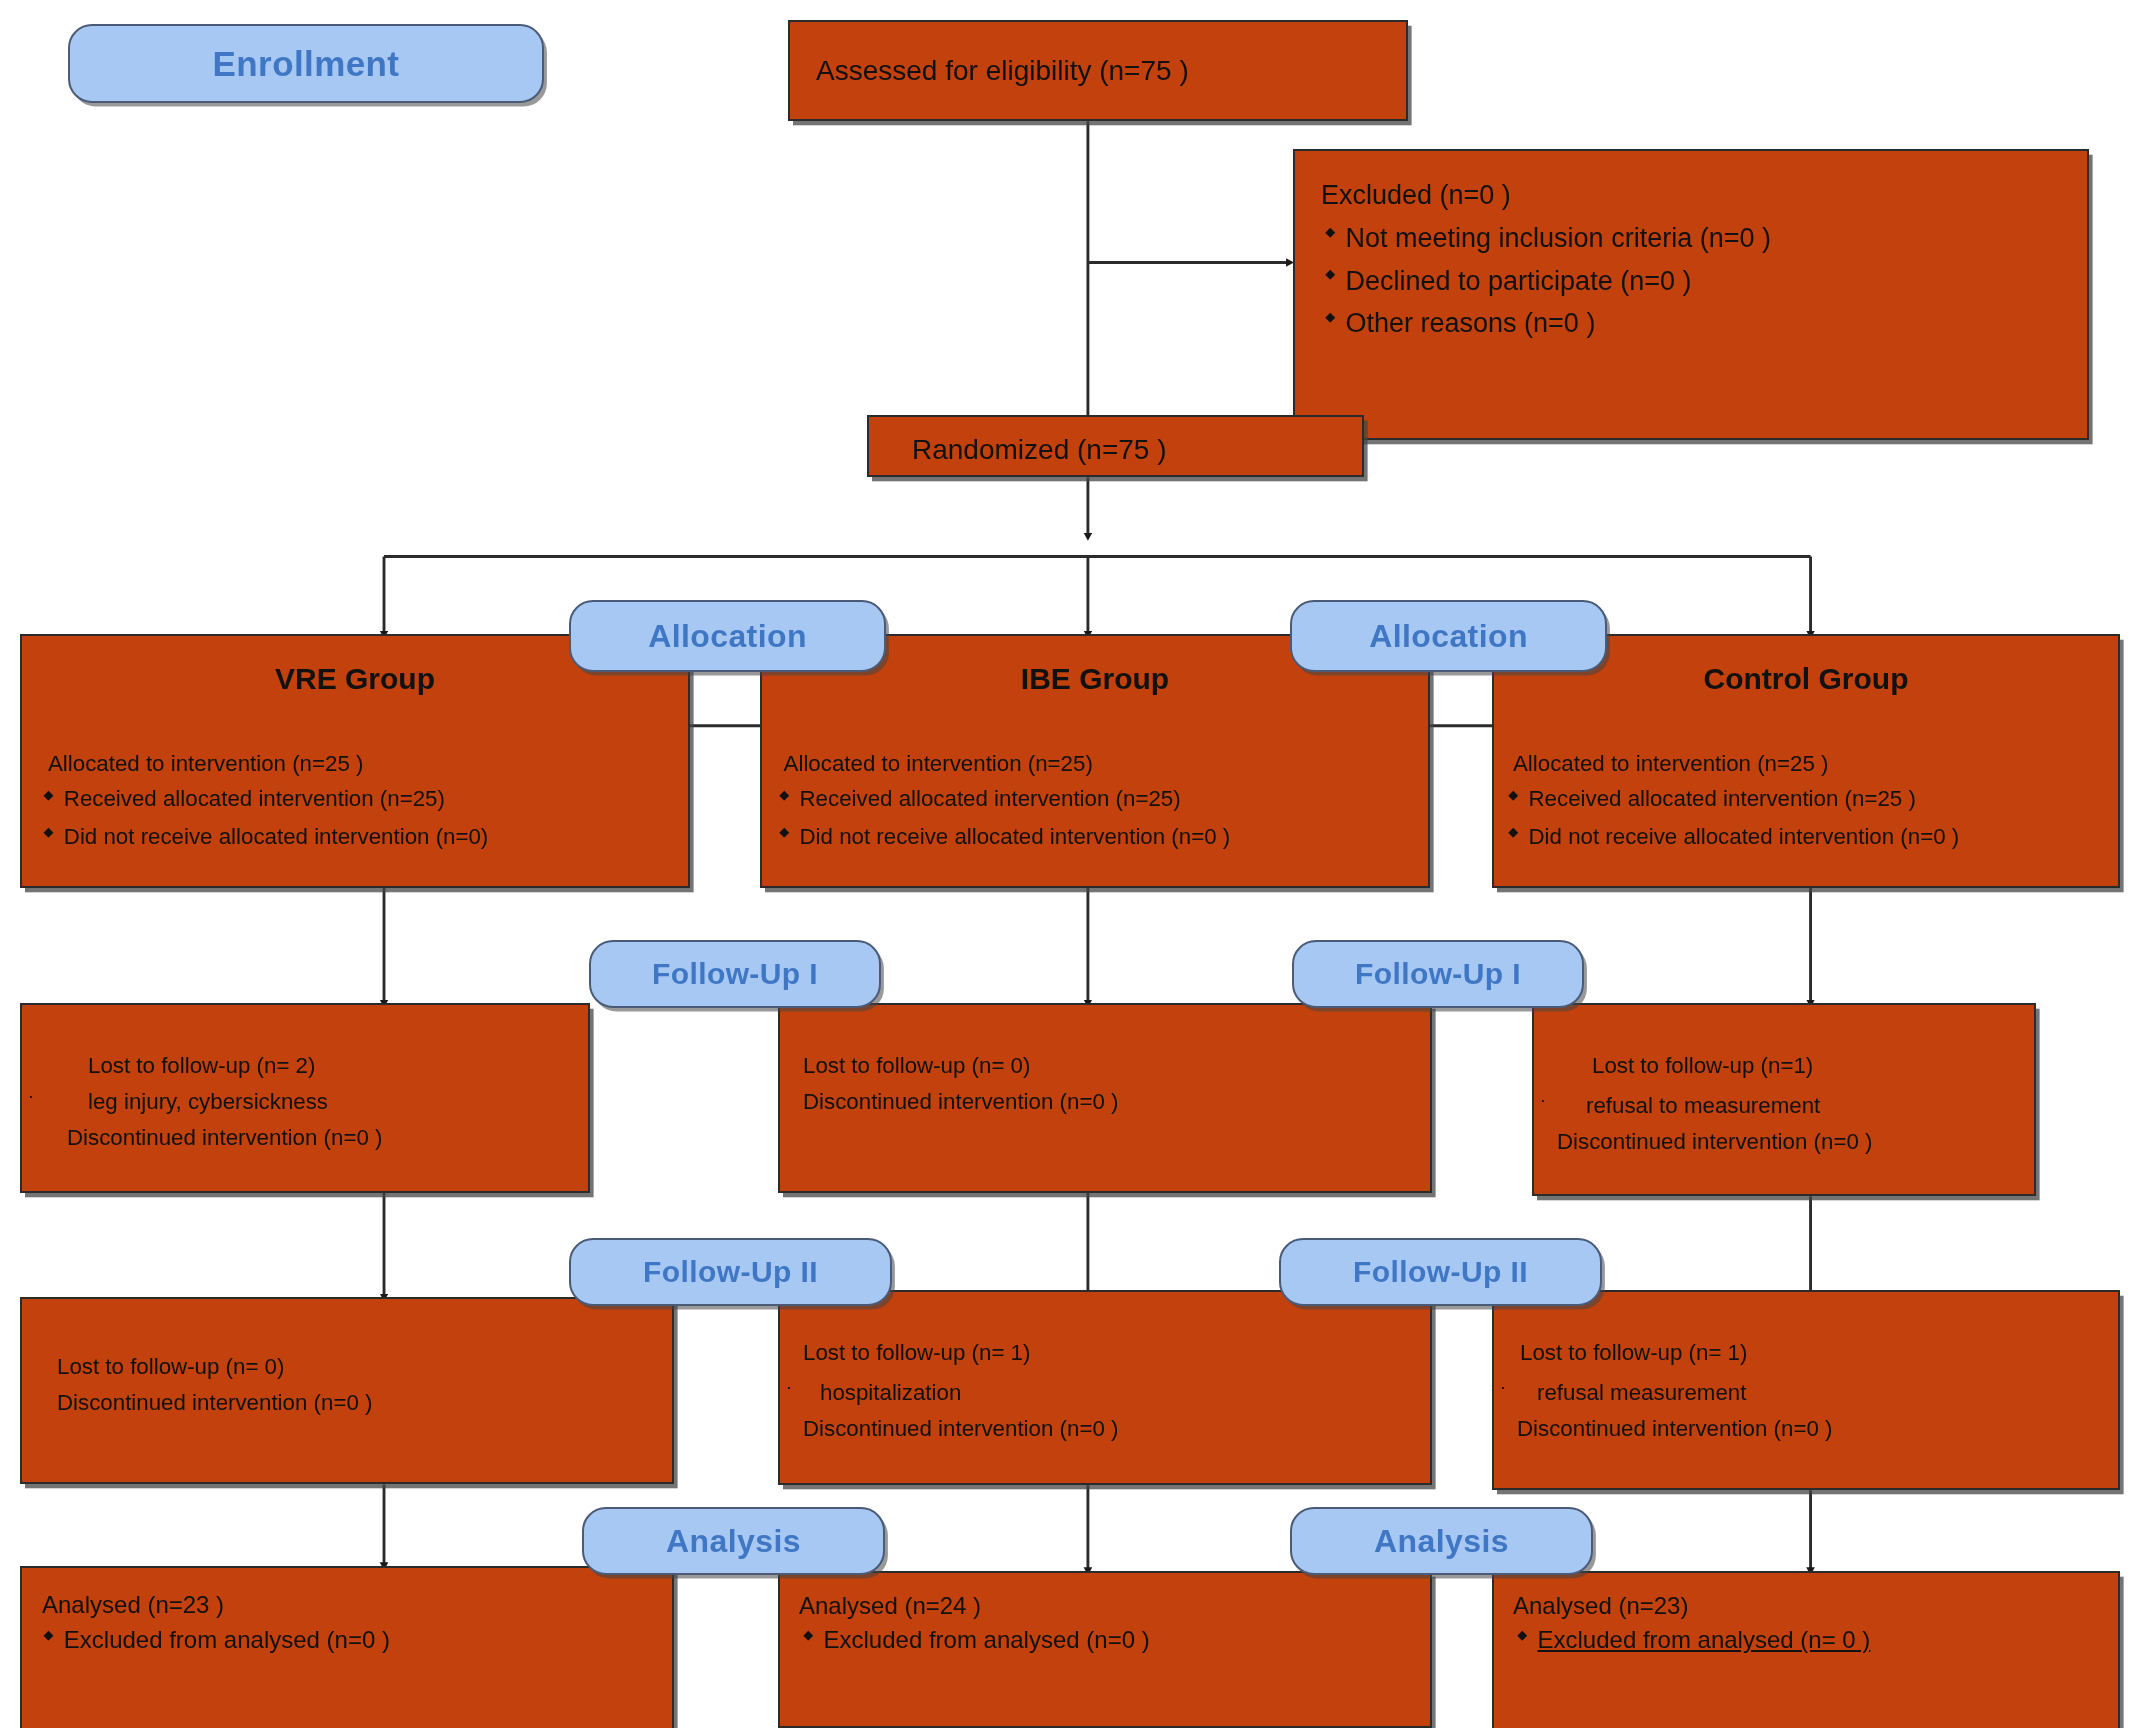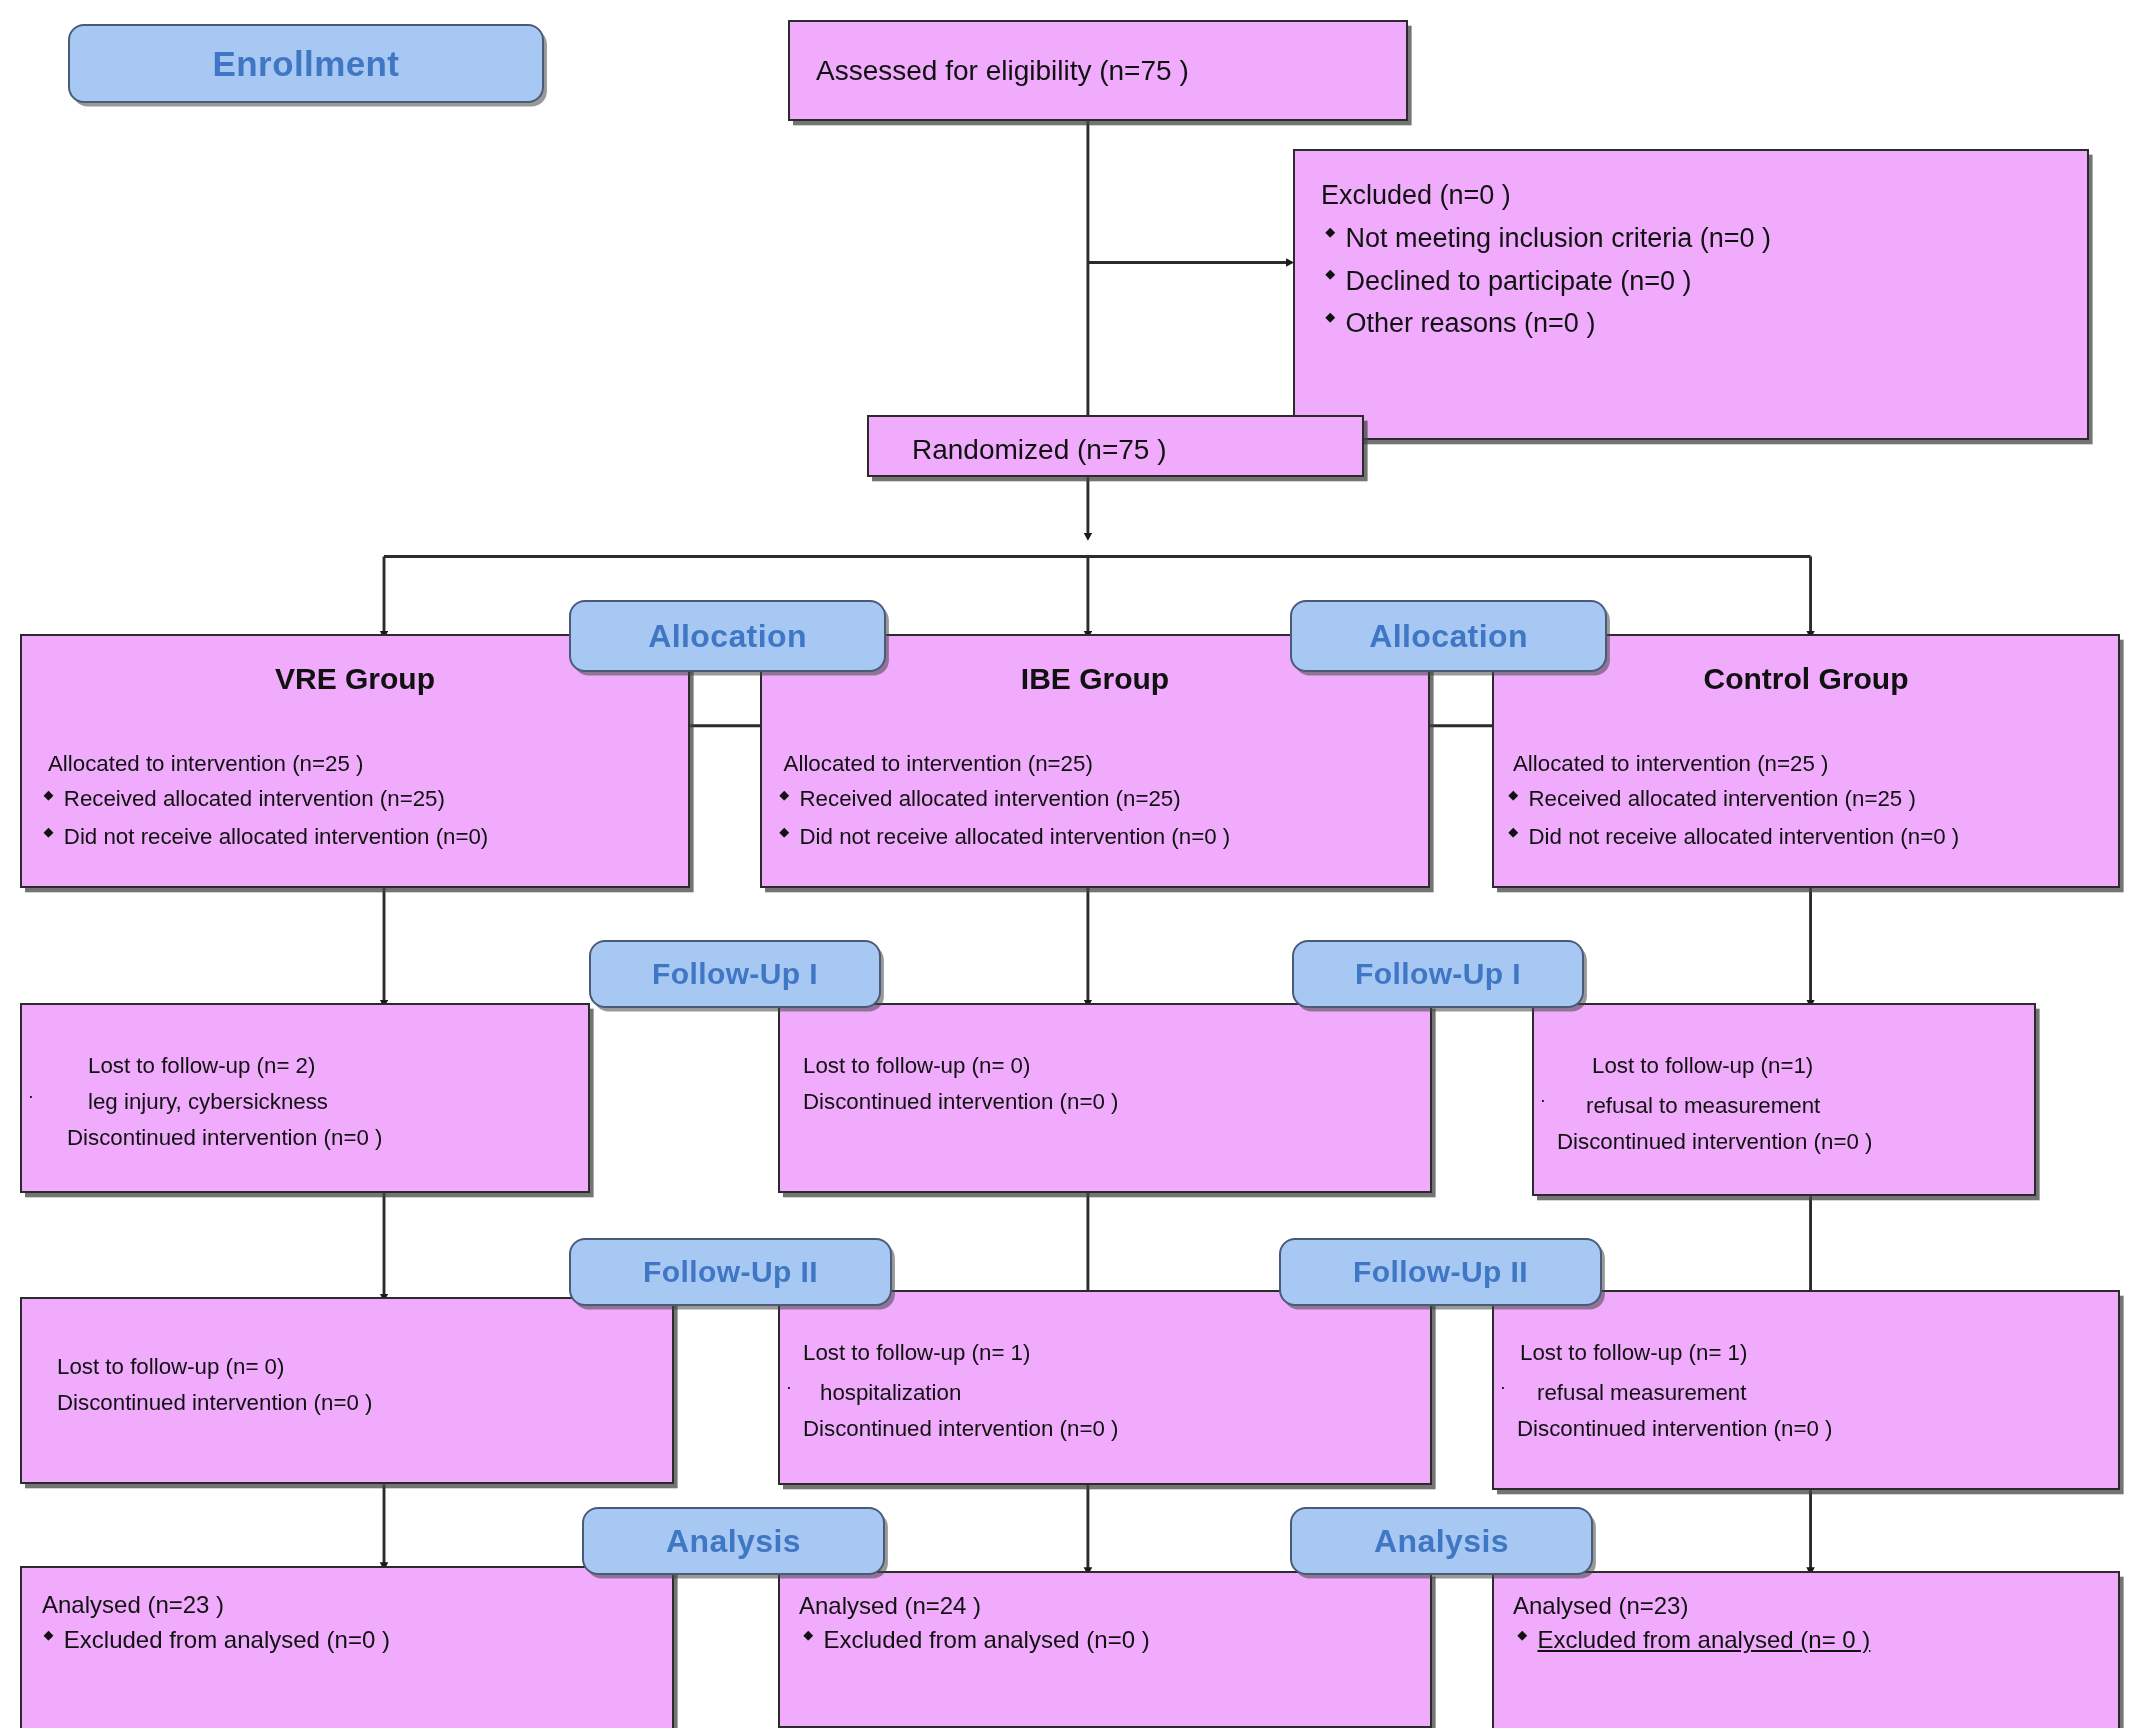--- a/index.html
+++ b/index.html
@@ -1,26 +1,26 @@
 <!DOCTYPE html>
 <html style="font-size:11.5px"><head>
 <meta charset="utf-8">
 <style>
   html,body{margin:0;padding:0;background:#ffffff;}
   body{width:2129px;height:1729px;position:relative;overflow:hidden;
        font-family:"Liberation Sans","DejaVu Sans",sans-serif;color:#111;}
   #canvas{position:absolute;left:0;top:0;width:2129px;height:1729px;}
   svg.lines{position:absolute;left:0;top:0;width:2129px;height:1729px;pointer-events:none;}
 
-  .box{position:absolute;background:#f0abfc;border:2.2px solid #2b2b2b;
+  .box{position:absolute;background:#c2410c;border:2.2px solid #2b2b2b;
        box-shadow:4.3px 5px 0 -0.7px rgba(70,70,70,.75);box-sizing:border-box;}
   .box .txt{position:absolute;left:0;right:0;top:0;}
 
   .pill{position:absolute;background:#a8c8f4;border:2.2px solid #4a5b78;
-        border-radius:16px;box-shadow:3.6px 4.3px 0 -0.7px rgba(70,70,70,.55);
+        border-radius:24px;box-shadow:3.6px 4.3px 0 -0.7px rgba(70,70,70,.55);
         display:flex;align-items:center;justify-content:center;
         color:#3f77c4;font-weight:bold;letter-spacing:0.4px;box-sizing:border-box;z-index:30;}
 
   .line{line-height:1.42;}
   .hdr{font-weight:bold;text-align:center;}
   ul.bul{list-style:none;margin:0;padding:0;}
   ul.bul li{position:relative;padding-left:24.5px;margin:0 0 11.5px 0;}
   ul.bul li:before{content:"\25C6";position:absolute;left:4.3px;top:0.7px;font-size:13px;color:#111;}
   .tight li{margin-bottom:7.2px;}
   .dash{position:relative;padding-left:17.3px;}

